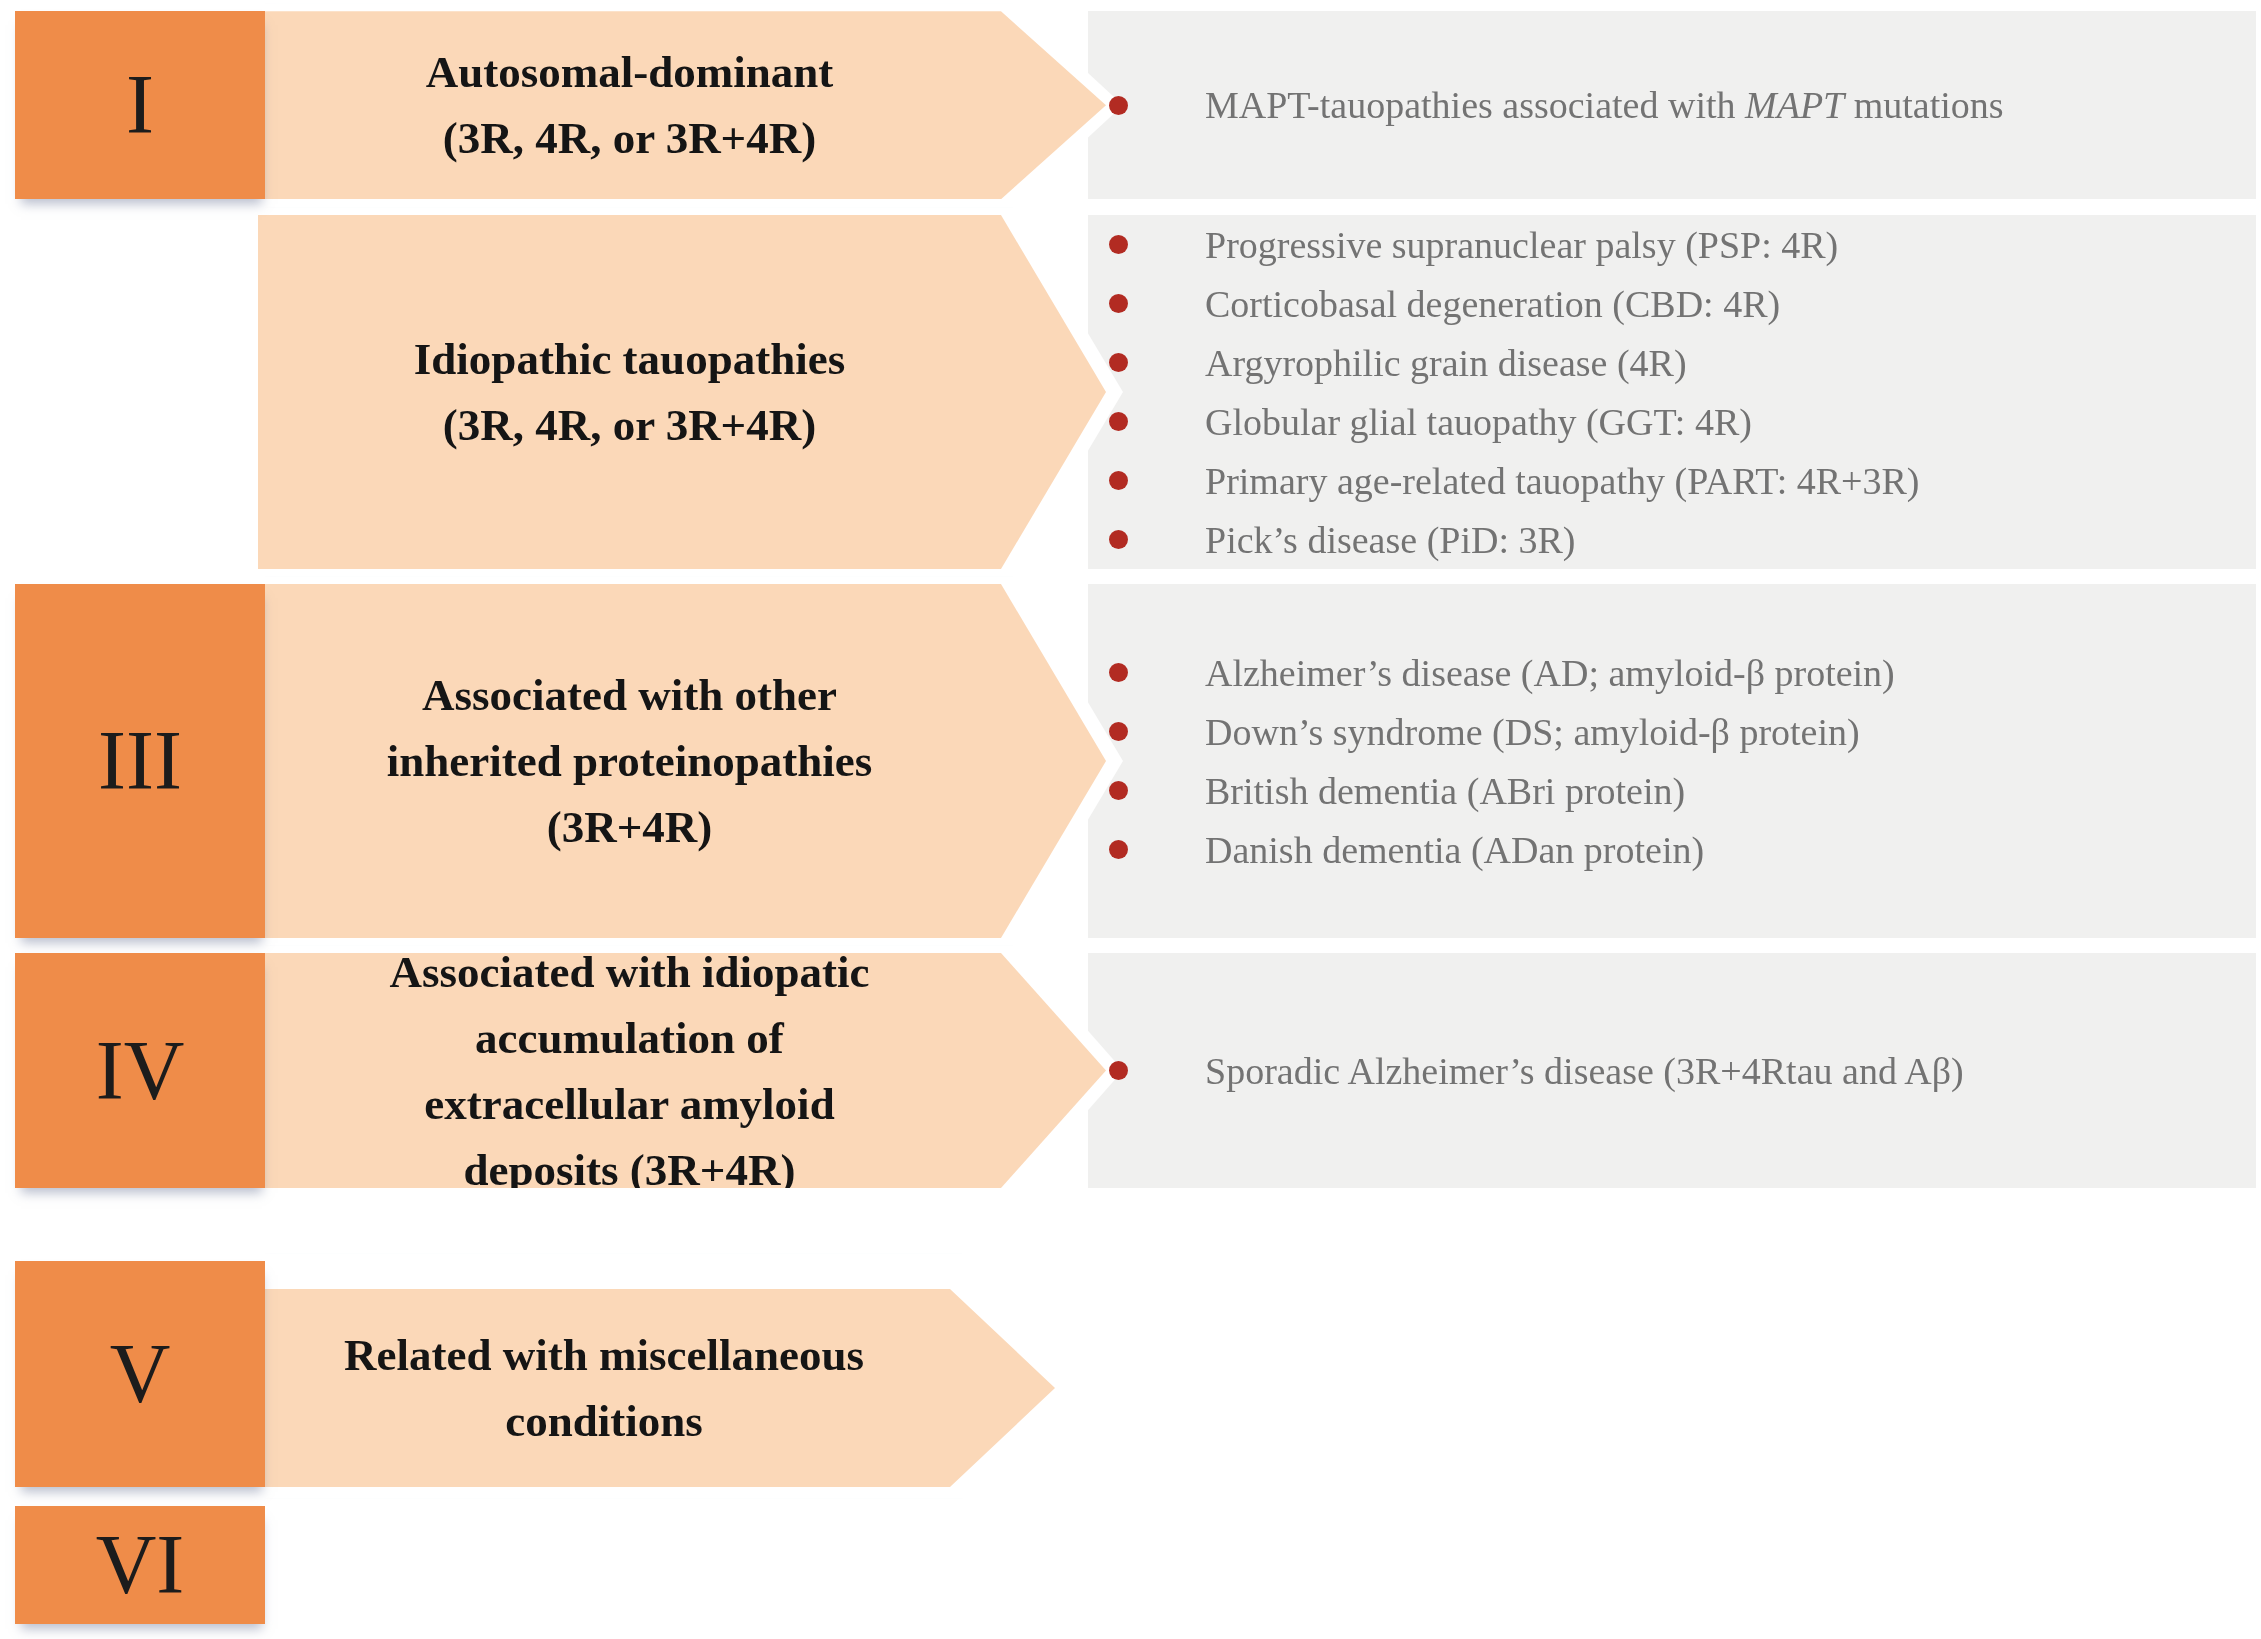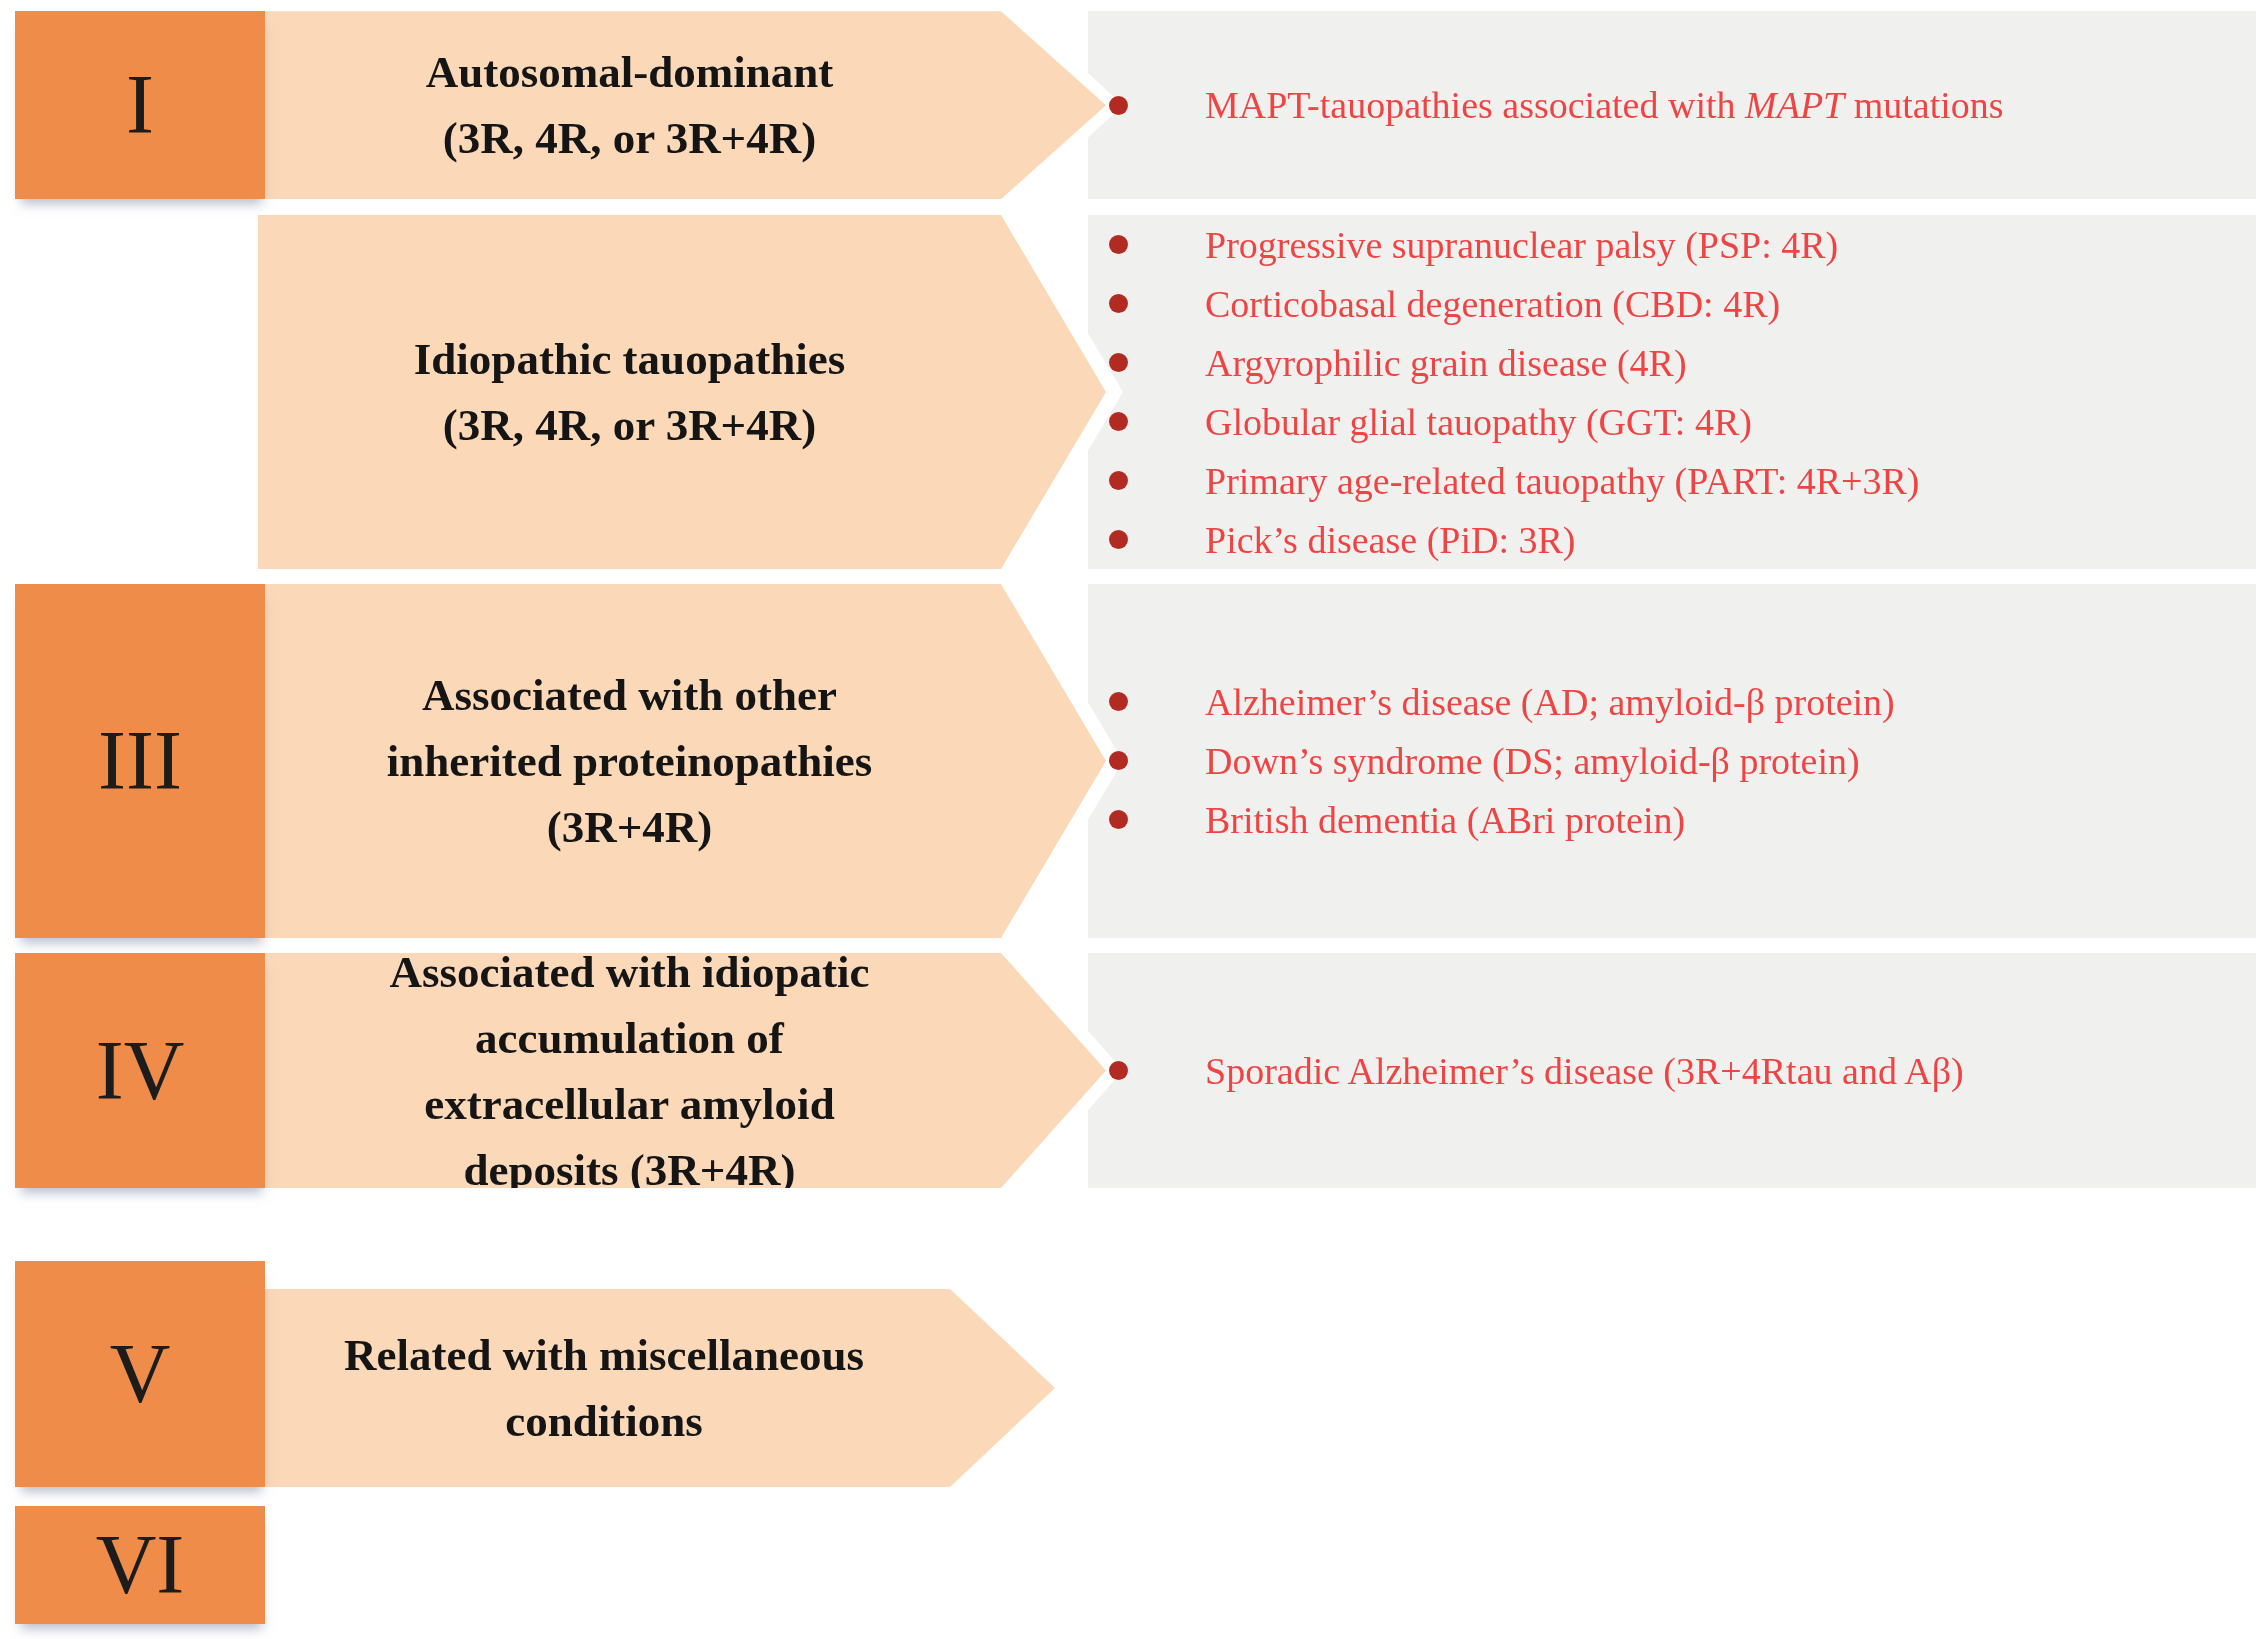--- a/index.html
+++ b/index.html
@@ -57,21 +57,21 @@
   ul.bullets{
     position:absolute;top:0;bottom:0;left:1088px;width:1168px;
     margin:0;padding:0;list-style:none;z-index:4;
     display:flex;flex-direction:column;justify-content:center;
   }
   ul.bullets li{
     position:relative;
     padding-left:117px;
     font-size:38px;line-height:44px;
     margin:7.5px 0;
-    color:#ef4444;
+    color:#737373;
     white-space:nowrap;
   }
   .bullet-dot{
     position:absolute;left:21px;top:50%;
     width:19px;height:19px;margin-top:-9.8px;
     border-radius:50%;
     background:#b22b22;
   }
   em{font-style:italic;}
 </style>
@@ -120,20 +120,21 @@
 inherited proteinopathies
 (3R+4R)</div>
     </div>
     <div class="numeral-box">
       <span class="numeral">III</span>
     </div>
     <ul class="bullets">
         <li><span class="bullet-dot"></span>Alzheimer’s disease (AD; amyloid-β protein)</li>
         <li><span class="bullet-dot"></span>Down’s syndrome (DS; amyloid-β protein)</li>
         <li><span class="bullet-dot"></span>British dementia (ABri protein)</li>
+        <li><span class="bullet-dot"></span>Danish dementia  (ADan protein)</li>
       </ul>
   </section>
 
   <section class="row r4">
     <div class="gray-panel"></div>
     <div class="halo"></div>
     <div class="arrow">
       <div class="arrow-label">Associated with idiopatic
 accumulation of
 extracellular amyloid

